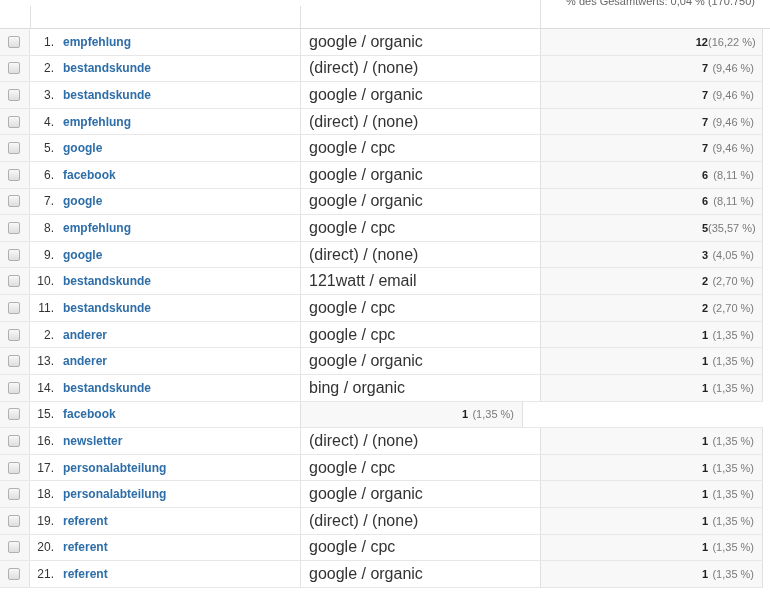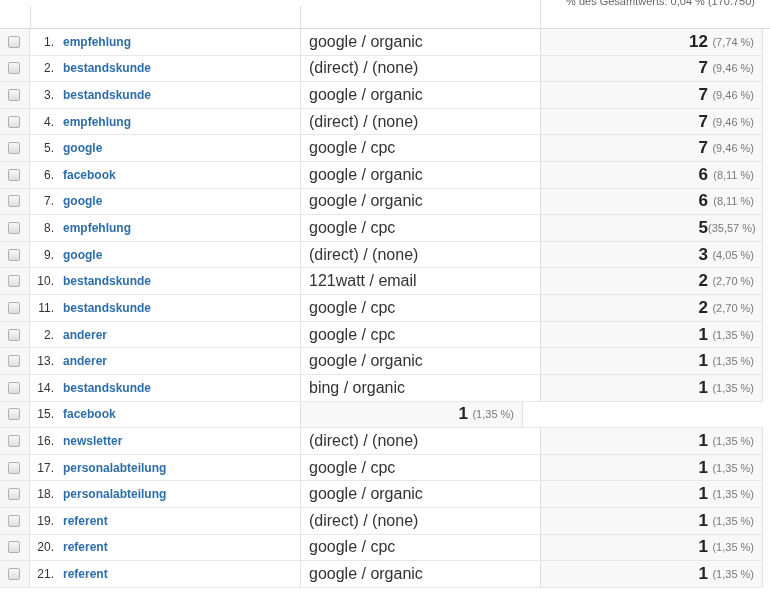--- a/index.html
+++ b/index.html
@@ -55,21 +55,21 @@
   .source-cell {
     width: 240px; border-left: 1px solid #e4e4e4; padding-left: 8px;
     font-size: 16px; color: #333;
   }
 
   .value-cell {
     width: 223px; justify-content: flex-end; padding-right: 8px;
     background: #f8f8f8;
     border-left: 1px solid #e0e0e0; border-right: 1px solid #e0e0e0;
   }
-  .val { font-size: 17px; font-weight: bold; color: #222; text-align: right; }
+  .val { font-size: 11px; font-weight: bold; color: #222; text-align: right; }
   .pct { font-size: 11px; color: #7a7a7a; width: 46px; text-align: right; white-space: nowrap; }
 </style>
 </head>
 <body>
 
 <div class="app">
 
   <div class="thead">
     <div class="vline vline-30"></div>
     <div class="vline vline-300"></div>
@@ -82,21 +82,21 @@
     <div class="cell cb-cell">
       <span class="checkbox"></span>
     </div>
     <div class="cell label-cell">
       <span class="rank">1.</span>
       <a class="dim-link">empfehlung</a>
     </div>
     <div class="cell source-cell">google / organic</div>
     <div class="cell value-cell">
       <span class="val">12</span>
-      <span class="pct">(7,74 %)</span>
+      <span class="pct">(16,22 %)</span>
     </div>
   </div>
 
   <div class="row">
     <div class="cell cb-cell">
       <span class="checkbox"></span>
     </div>
     <div class="cell label-cell">
       <span class="rank">2.</span>
       <a class="dim-link">bestandskunde</a>

